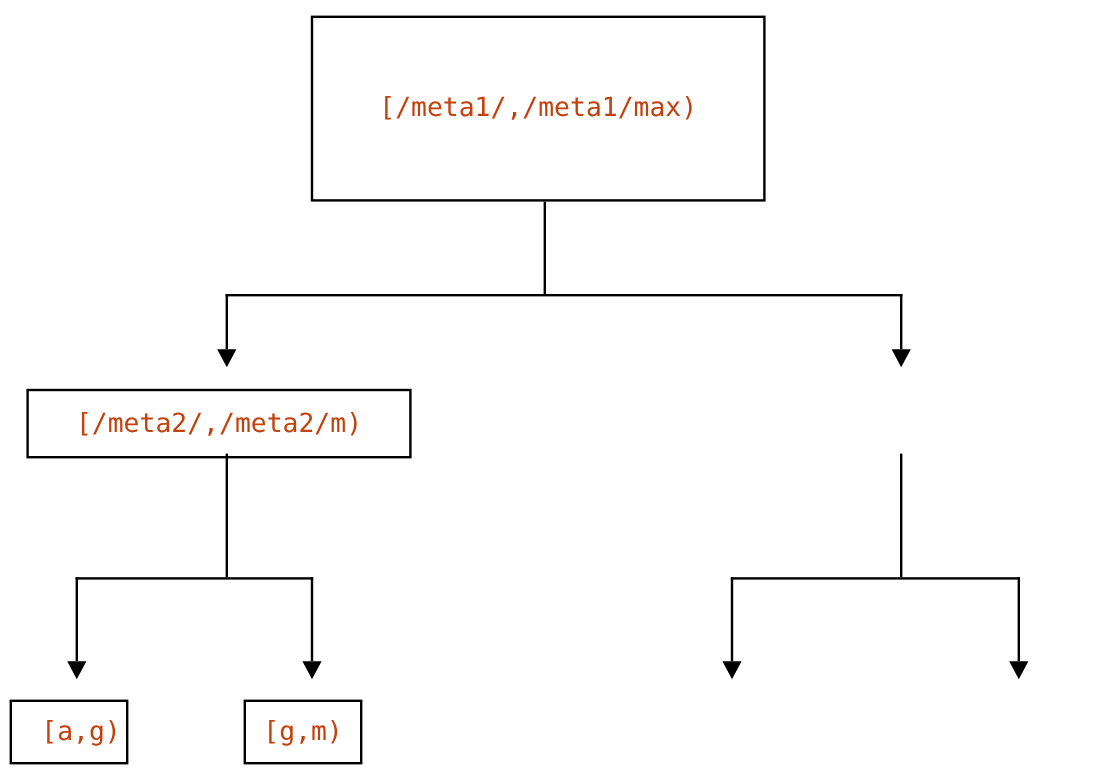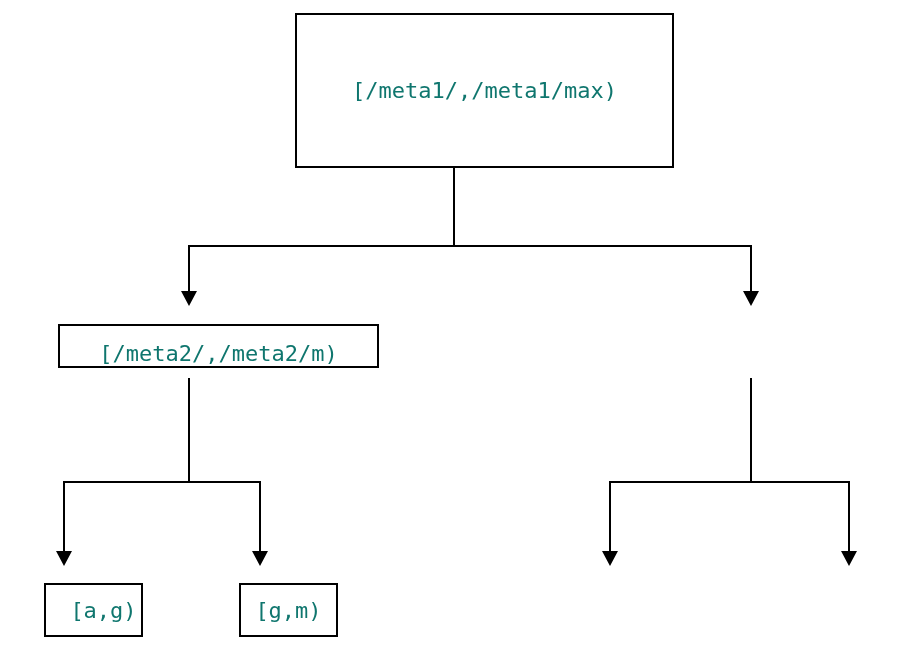--- a/index.html
+++ b/index.html
@@ -13,40 +13,39 @@
   .node {
     position: absolute;
     box-sizing: border-box;
     border: 2px solid #000000;
     background: #ffffff;
     display: flex;
     align-items: center;
     justify-content: center;
     font-family: "DejaVu Sans Mono", "Liberation Mono", monospace;
     font-size: 22px;
-    color: #0f766e;
+    color: #c2410c;
     white-space: nowrap;
-    margin-left: 36px;
   }
   .line {
     position: absolute;
     background: #000000;
   }
   .arrow-down {
     position: absolute;
     width: 0;
     height: 0;
     border-left: 8px solid transparent;
     border-right: 8px solid transparent;
     border-top: 15px solid #000000;
   }
 
   
   #node-root   { left: 259px; top: 13px;  width: 379px; height: 155px; }
-  #node-left   { left: 22px;  top: 324px; width: 321px; height: 44px; align-items: flex-end; }
+  #node-left   { left: 22px;  top: 324px; width: 321px; height: 58px; }
   #node-right  { left: 583px; top: 324px; width: 322px; height: 54px; }
   #node-leaf-ag   { left: 8px;   top: 583px; width: 99px;  height: 54px; padding-left: 20px; }
   #node-leaf-gm   { left: 203px; top: 583px; width: 99px;  height: 54px; }
   #node-leaf-ms   { left: 554px; top: 583px; width: 98px;  height: 54px; }
   #node-leaf-smax { left: 779px; top: 583px; width: 125px; height: 54px; }
 
   
   #edge1-stem   { left: 453px; top: 168px; width: 2px;   height: 77px; }
   #edge1-bar    { left: 188px; top: 245px; width: 564px; height: 2px; }
   #edge1-dropL  { left: 188px; top: 245px; width: 2px;   height: 46px; }

